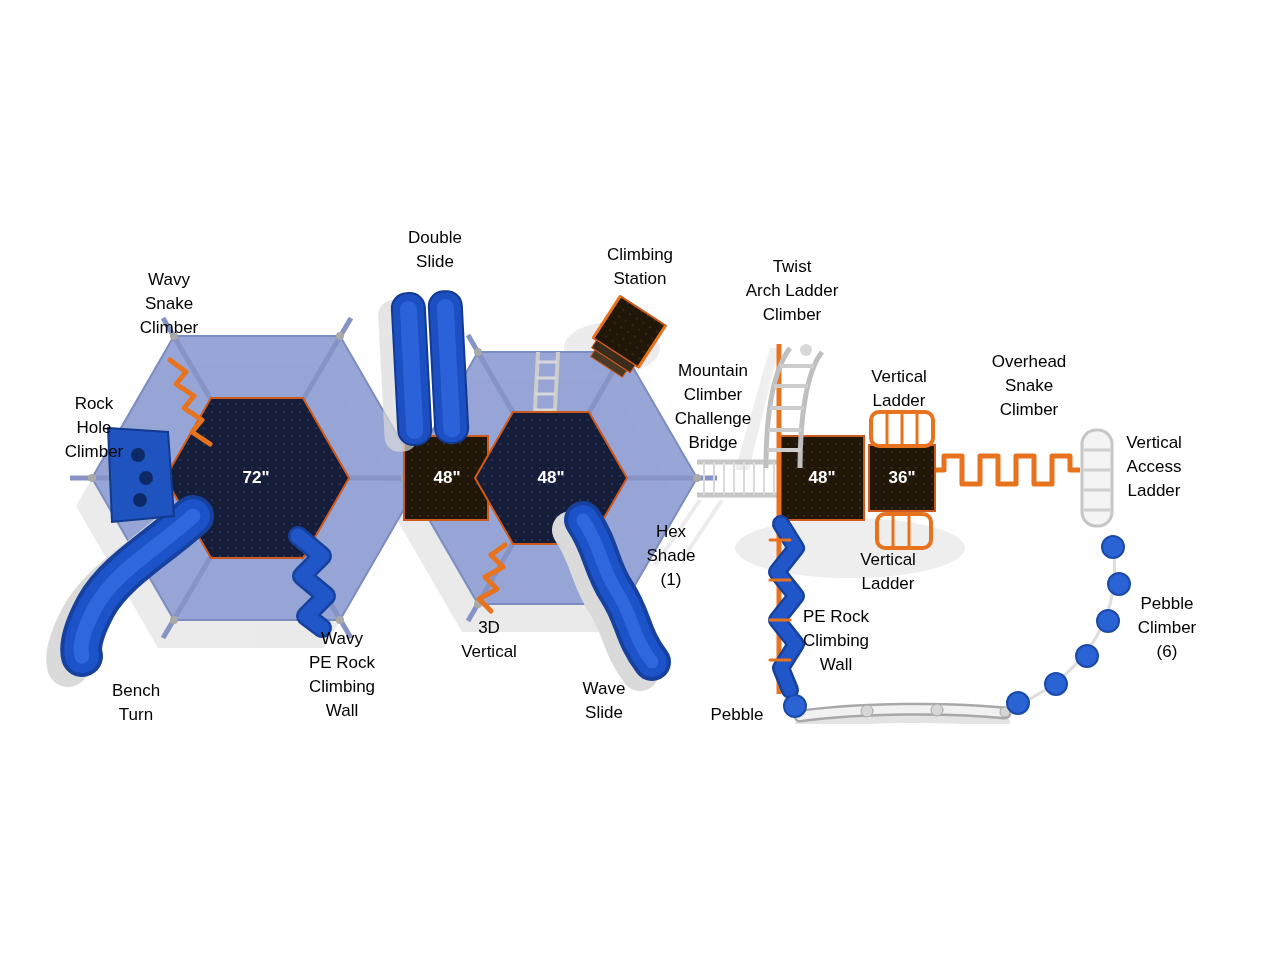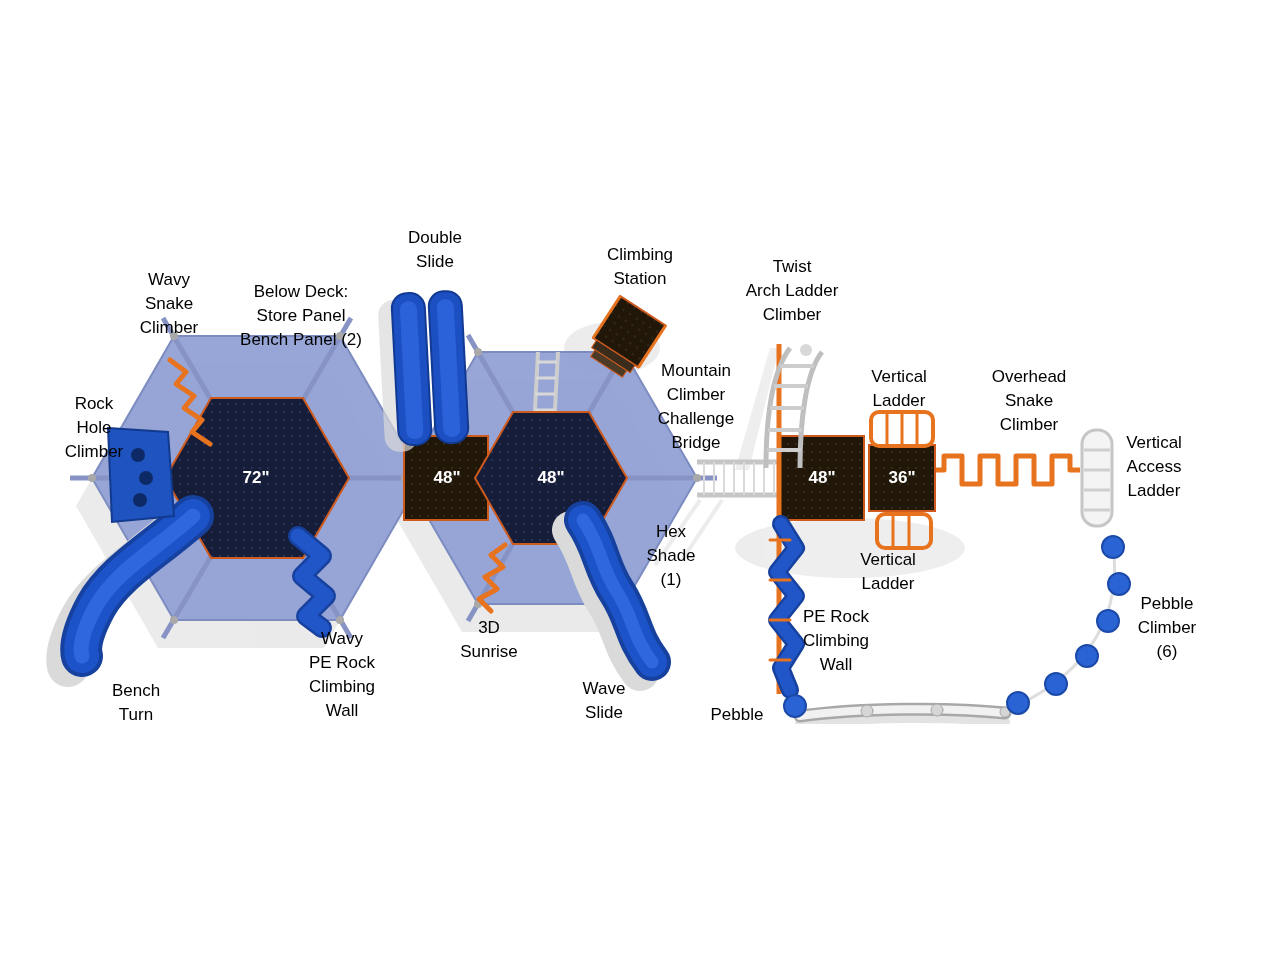--- a/index.html
+++ b/index.html
@@ -265,51 +265,48 @@
 <div class="lbl" style="left:435px;top:250px">Double
 Slide</div>
 <div class="lbl" style="left:640px;top:267px">Climbing
 Station</div>
 <div class="lbl" style="left:792px;top:291px">Twist
 Arch Ladder
 Climber</div>
 <div class="lbl" style="left:169px;top:304px">Wavy
 Snake
 Climber</div>
-<div class="lbl" style="left:301px;top:316px">Below Deck:
-Store Panel
-Bench Panel (2)</div>
-<div class="lbl" style="left:696px;top:407px">Mountain
+<div class="lbl" style="left:713px;top:407px">Mountain
 Climber
 Challenge
 Bridge</div>
 <div class="lbl" style="left:899px;top:389px">Vertical
 Ladder</div>
-<div class="lbl" style="left:1029px;top:401px">Overhead
+<div class="lbl" style="left:1029px;top:386px">Overhead
 Snake
 Climber</div>
 <div class="lbl" style="left:94px;top:428px">Rock
 Hole
 Climber</div>
 <div class="lbl" style="left:1154px;top:467px">Vertical
 Access
 Ladder</div>
 <div class="lbl" style="left:671px;top:556px">Hex
 Shade
 (1)</div>
 <div class="lbl" style="left:888px;top:572px">Vertical
 Ladder</div>
 <div class="lbl" style="left:1167px;top:628px">Pebble
 Climber
 (6)</div>
 <div class="lbl" style="left:836px;top:641px">PE Rock
 Climbing
 Wall</div>
 <div class="lbl" style="left:489px;top:640px">3D
-Sunrise</div>
+Vertical</div>
 <div class="lbl" style="left:342px;top:675px">Wavy
 PE Rock
 Climbing
 Wall</div>
 <div class="lbl" style="left:604px;top:701px">Wave
 Slide</div>
 <div class="lbl" style="left:136px;top:715px">Bench
 Turn
 Slide</div>
 <div class="lbl" style="left:737px;top:739px">Pebble

